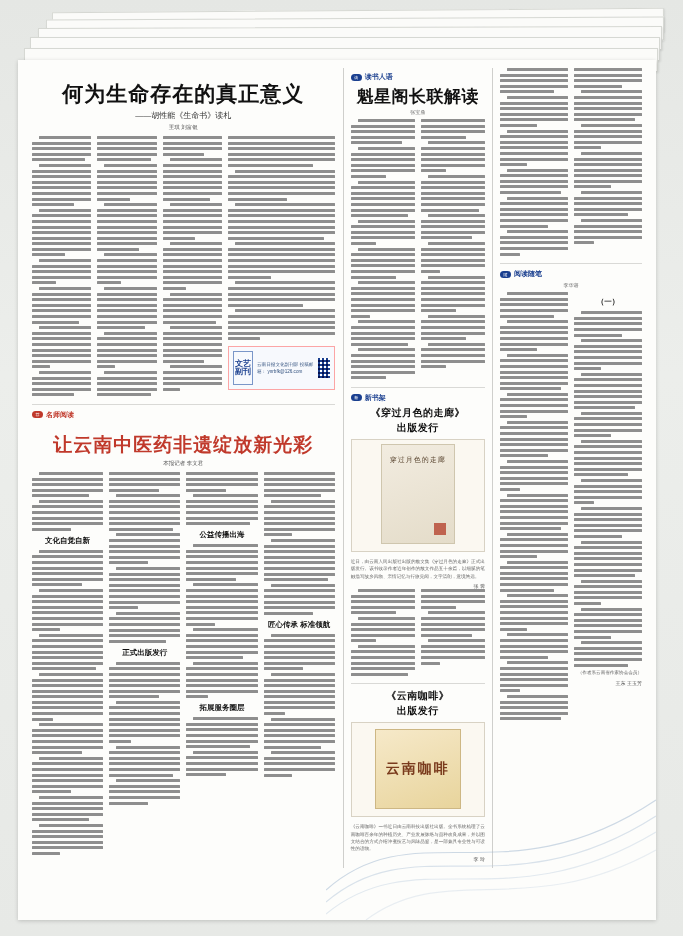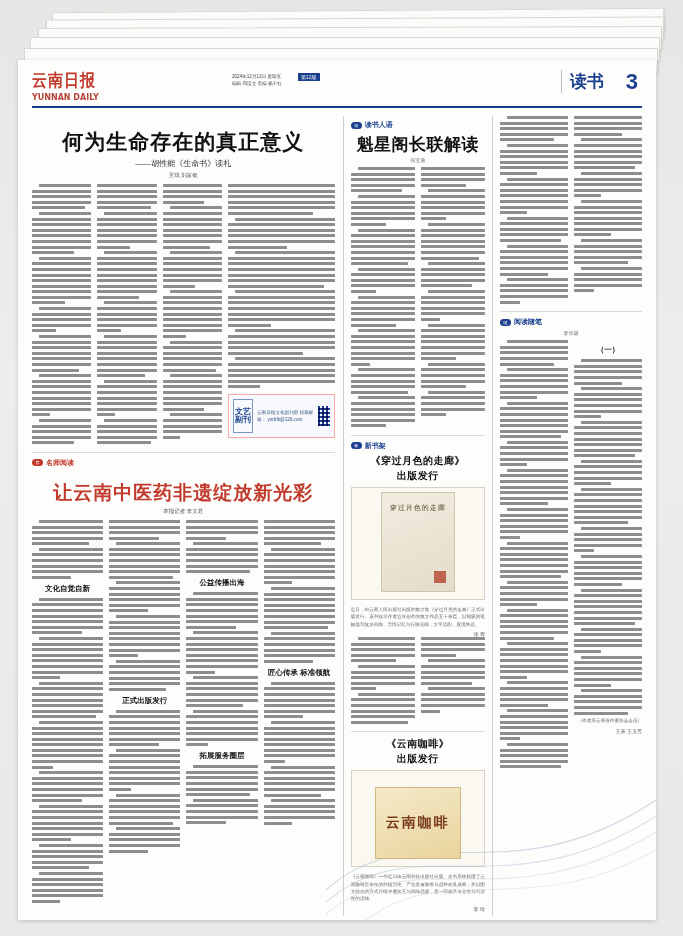--- a/index.html
+++ b/index.html
@@ -153,21 +153,21 @@
   }
   .bookcover .title {
     position:absolute; top:10px; left:0; right:0; font-size:7px; color:#5a4631;
     letter-spacing:1px;
   }
   .bookcover .stamp{
     position:absolute; bottom:8px; right:8px; width:12px;height:12px;
     background:#b5442f; opacity:.8;
   }
   .bookcover2 {
-    width: 86px; height: 72px; margin: 12px auto 3px;
+    width: 86px; height: 80px; margin: 2px auto 3px;
     background: linear-gradient(160deg,#f6e9c9,#e8d49c);
     border:1px solid #cdb784; position:relative;text-align:right;
   }
   .bookcover2 .bigtitle{
     position:absolute; inset:0; display:flex; align-items:center; justify-content:center;
     font-size:14px; color:#7a3b1d; font-weight:bold; letter-spacing:2px;
     font-family:"DejaVu Serif", serif;
   }
   .cap { font-size:4.6px; color:#666; line-height:1.6; text-align:justify; }
   .endname { font-size:5px; color:#555; text-align:right; margin-top:3px;}
@@ -185,33 +185,20 @@
 
   <div class="paper">
 
     <svg class="swoosh" viewBox="0 0 330 230">
       <path d="M0 200 C90 120 180 210 330 110" stroke="#9fb6cf" fill="none" stroke-width="1.2"></path>
       <path d="M0 212 C90 135 180 222 330 126" stroke="#b6c8db" fill="none" stroke-width="1.2"></path>
       <path d="M0 224 C90 150 180 232 330 142" stroke="#c8d6e4" fill="none" stroke-width="1.2"></path>
       <path d="M40 230 C120 170 200 232 330 160" stroke="#d5dfe9" fill="none" stroke-width="1.2"></path>
     </svg>
 
-    <div class="masthead">
-      <div class="logo">
-        <span>云南日报</span>
-        <small>YUNNAN DAILY</small>
-      </div>
-      <div class="mh-meta">
-        <div>2024年12月13日 星期五</div>
-        <div>编辑 邓清文   美编 杨千红</div>
-      </div>
-      <div class="mh-tagbox">第12版</div>
-      <div class="mh-section">读书</div>
-      <div class="mh-pageno">3</div>
-    </div>
 
     <div class="body-grid">
 
       <div class="col-left">
 
         <div class="headline">何为生命存在的真正意义</div>
         <div class="subhead">——胡性能《生命书》读札</div>
         <div class="byline">王琪  刘富银</div>
 
         <div class="txtcols">

